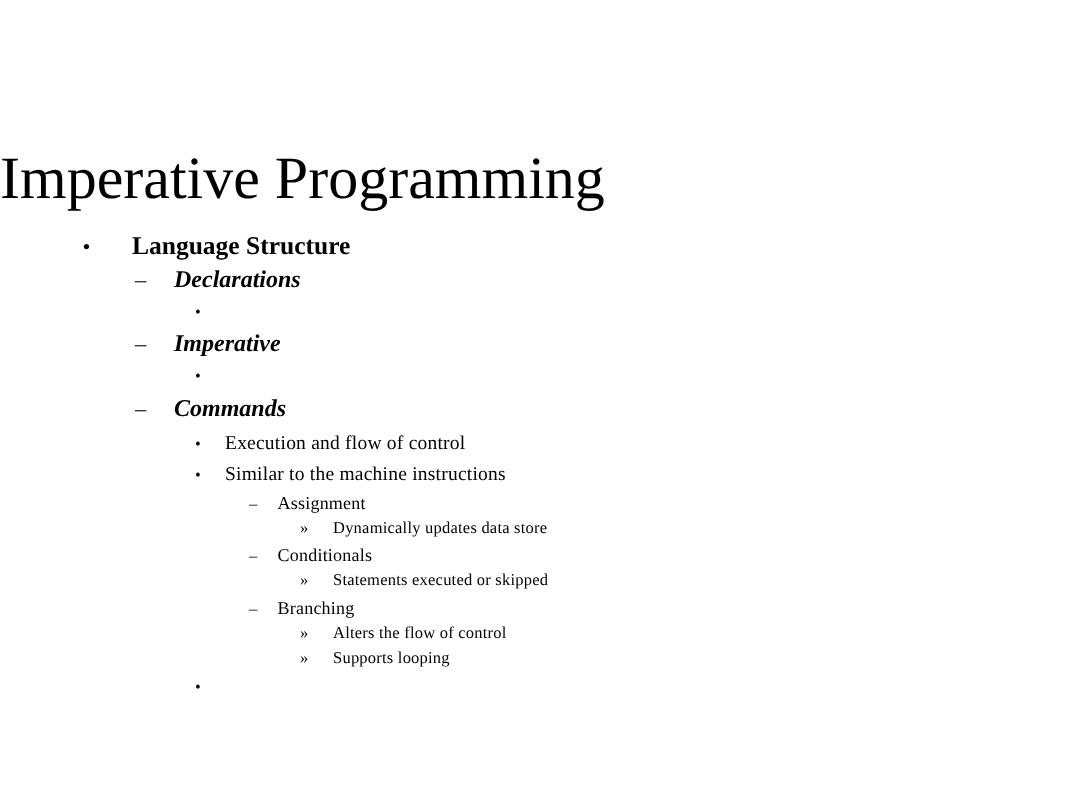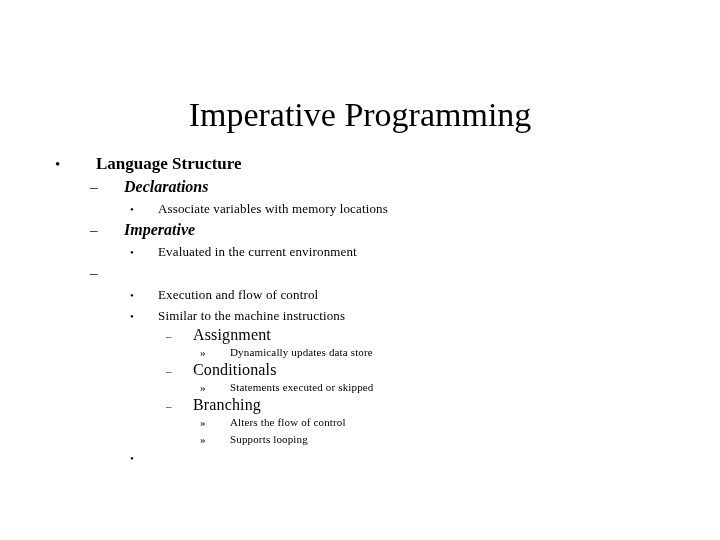--- a/index.html
+++ b/index.html
@@ -23,22 +23,21 @@
     height: 540px;
     background: #ffffff;
   }
 
   
   .slide-title {
     position: absolute;
     left: 0;
     top: 68px;
     width: 720px;
-    text-align: center;
-    font-size: 34px;
+    font-size: 40px;
     line-height: 48px;
     font-weight: normal;
     letter-spacing: 0px;
     color: #000000;
     white-space: nowrap;
   }
 
   
   .body-block {
     position: absolute;
@@ -57,21 +56,20 @@
     display: inline-block;
     text-align: left;
     flex: 0 0 auto;
     color: #000000;
   }
 
   .bullet-text {
     display: inline-block;
     flex: 0 0 auto;
     color: #000000;
-    margin-left: 8px;
   }
 
   
   .lvl1 {
     padding-left: 55px;
     height: 24px;
   }
   .lvl1 .bullet-mark {
     width: 33px;
     font-size: 15px;
@@ -121,21 +119,21 @@
   .lvl4 {
     padding-left: 166px;
     height: 18px;
   }
   .lvl4 .bullet-mark {
     width: 19px;
     font-size: 11px;
     line-height: 18px;
   }
   .lvl4 .bullet-text {
-    font-size: 16px;
+    font-size: 12px;
     font-weight: normal;
     line-height: 18px;
     letter-spacing: 0.15px;
   }
 
   
   .lvl5 {
     padding-left: 200px;
     height: 17px;
   }
@@ -165,35 +163,34 @@
       <span class="bullet-text">Language Structure</span>
     </div>
 
     <div class="bullet-row lvl2">
       <span class="bullet-mark">–</span>
       <span class="bullet-text">Declarations</span>
     </div>
 
     <div class="bullet-row lvl3">
       <span class="bullet-mark">•</span>
-      <span class="bullet-text">Associate variables with memory locations</span>
     </div>
 
     <div class="bullet-row lvl2">
       <span class="bullet-mark">–</span>
       <span class="bullet-text">Imperative</span>
     </div>
 
     <div class="bullet-row lvl3">
       <span class="bullet-mark">•</span>
-      <span class="bullet-text">Evaluated in the current environment</span>
     </div>
 
     <div class="bullet-row lvl2">
       <span class="bullet-mark">–</span>
+      <span class="bullet-text">Commands</span>
     </div>
 
     <div class="bullet-row lvl3">
       <span class="bullet-mark">•</span>
       <span class="bullet-text">Execution and flow of control</span>
     </div>
 
     <div class="bullet-row lvl3">
       <span class="bullet-mark">•</span>
       <span class="bullet-text">Similar to the machine instructions</span>

